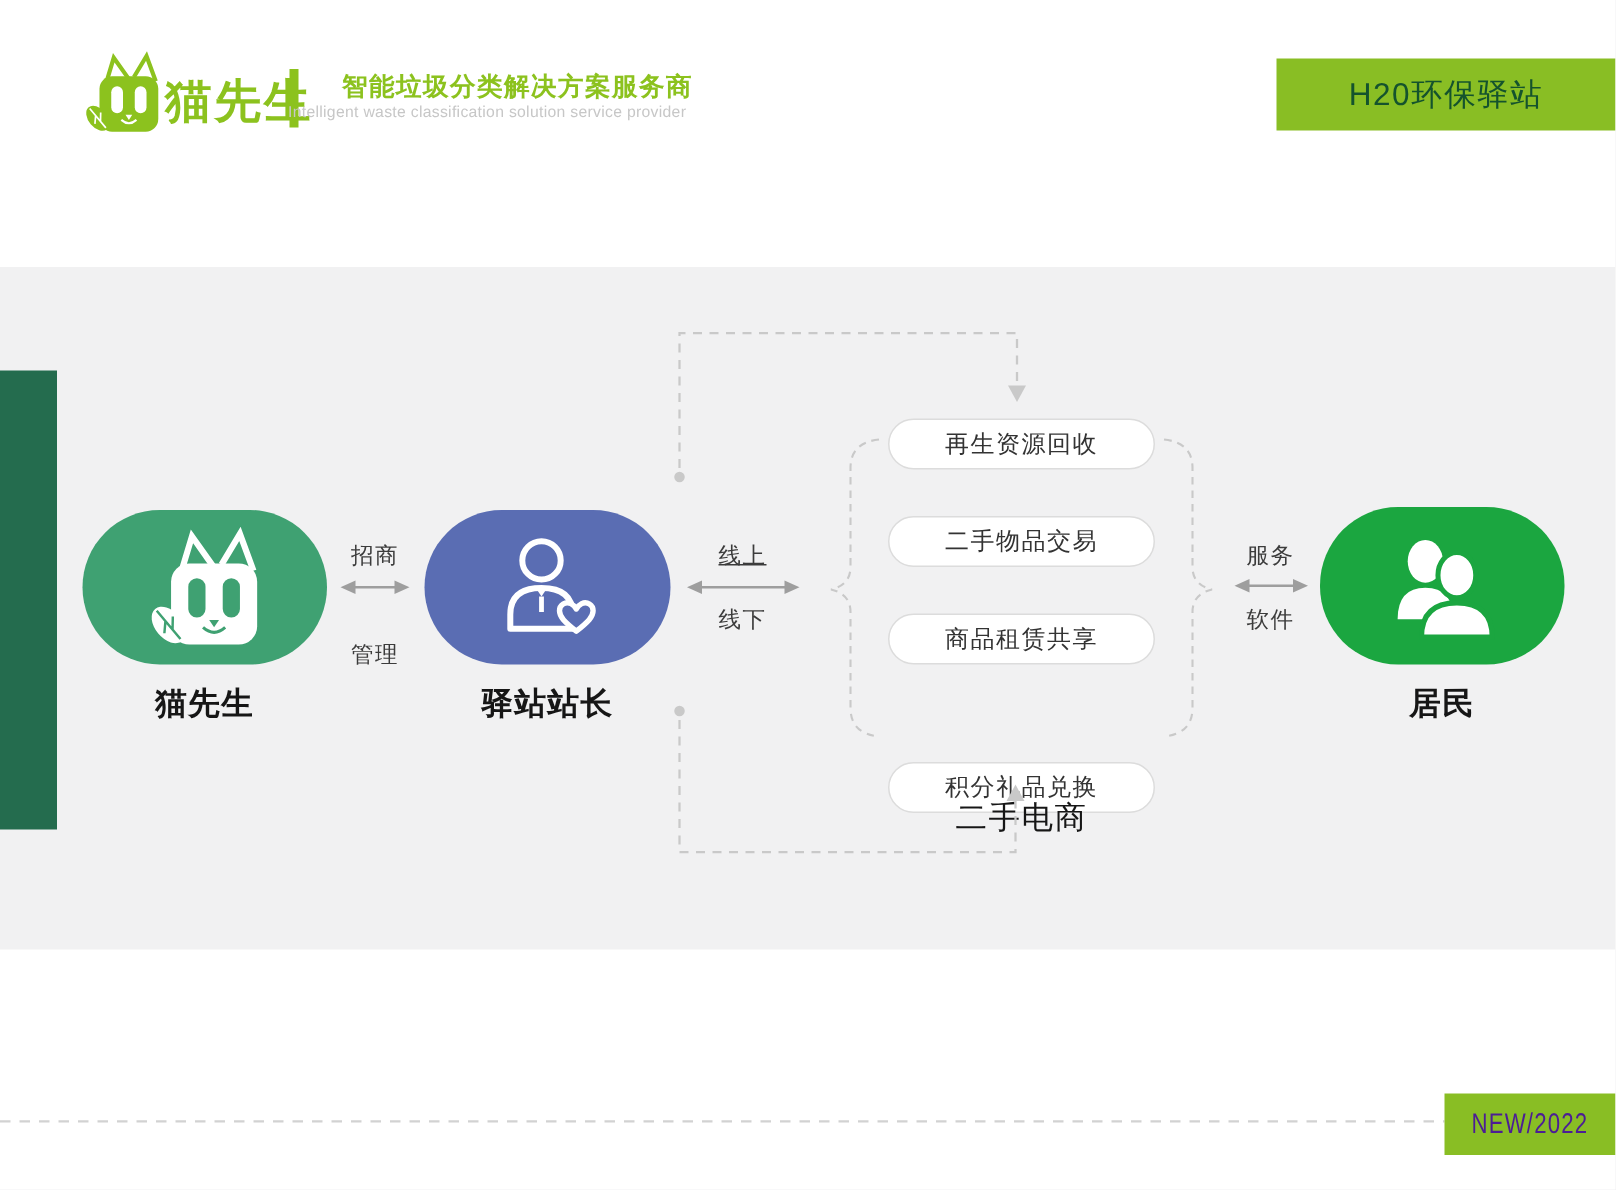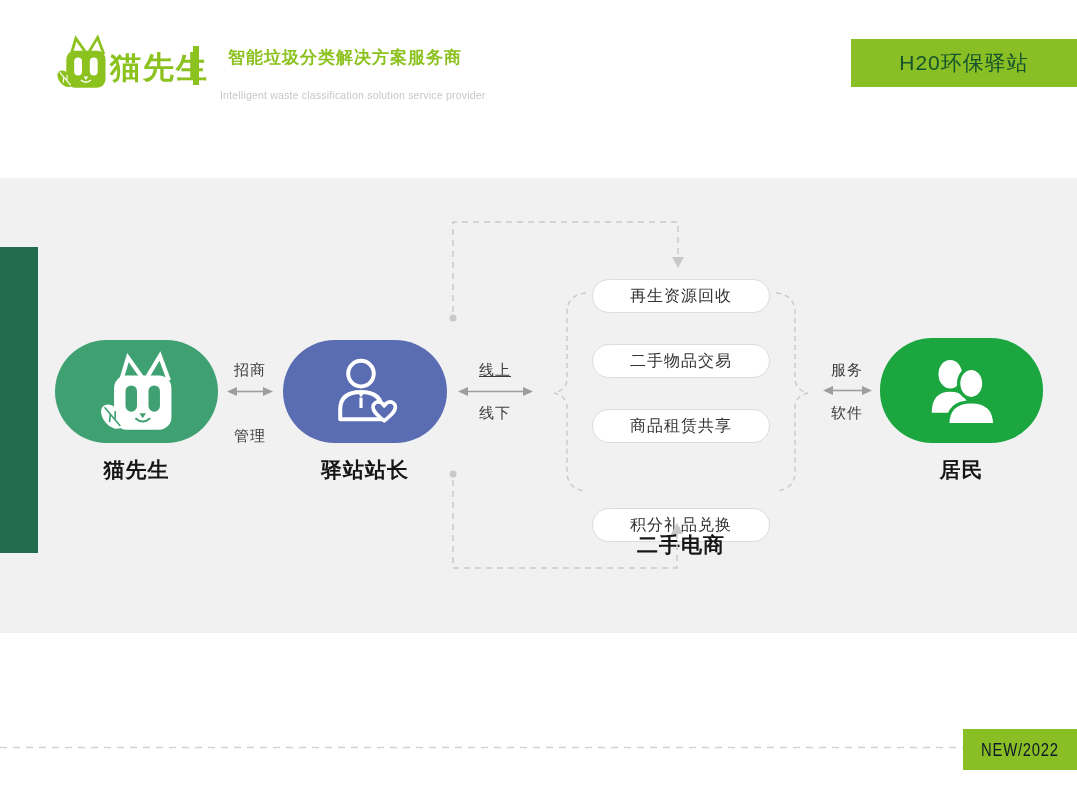--- a/index.html
+++ b/index.html
@@ -9,21 +9,21 @@
     font-family:"Liberation Sans","DejaVu Sans",sans-serif;
     -webkit-font-smoothing:antialiased;
   }
   .abs{position:absolute;}
 
   
   .logo-cat{left:54px;top:32px;width:56px;height:60px;}
   .logo-text{left:110px;top:47px;font-size:31px;font-weight:700;color:#8CC21E;letter-spacing:2px;}
   .logo-divider{left:193px;top:46px;width:6px;height:39px;background:#8CC21E;}
   .tagline-cn{left:208px;top:46px;font-size:17px;font-weight:600;color:#8CC21E;letter-spacing:1px;margin-left:20px;}
-  .tagline-en{left:220px;top:69px;font-size:10.5px;color:#c7c7c7;letter-spacing:.2px;margin-top:20px;}
+  .tagline-en{left:192px;top:69px;font-size:10.5px;color:#c7c7c7;letter-spacing:.2px;}
   .h20-badge{
     left:851px;top:39px;width:226px;height:48px;background:#89BE24;
     display:flex;align-items:center;justify-content:center;
     color:#14532d;font-size:21px;font-weight:500;letter-spacing:1px;
   }
 
   
   .stage{left:0;top:178px;width:1077px;height:455px;background:#F1F1F2;}
   .accent-bar{left:0;top:247px;width:38px;height:306px;background:#246C4E;}
 
@@ -48,27 +48,27 @@
   .service-box{
     left:592px;width:178px;height:34px;background:#ffffff;
     border:1px solid #dcdcdc;border-radius:22px;box-sizing:border-box;
     display:flex;align-items:center;justify-content:center;
     font-size:16px;color:#333333;letter-spacing:1px;
   }
   .sb0{top:279px;} .sb1{top:344px;} .sb2{top:409px;} .sb3{top:473px;margin-top:35px;}
 
   .services-label{
     left:581px;top:531px;width:200px;text-align:center;
-    font-size:21px;font-weight:700;color:#161616;letter-spacing:1px;
+    font-size:21px;font-weight:400;color:#161616;letter-spacing:1px;
   }
 
   
   .new-badge{
     left:963px;top:729px;width:114px;height:41px;background:#89BE24;
-    display:flex;align-items:center;justify-content:center;color:#0f172a;
+    display:flex;align-items:center;justify-content:center;color:#4c1d95;
   }
   .new-badge span{font-size:19px;letter-spacing:1px;transform:scaleX(.78);}
 
   .overlay{left:0;top:0;width:1077px;height:793px;pointer-events:none;}
 </style>
 </head>
 <body>
 
 <div class="abs logo-cat">
   <svg width="56" height="60" viewBox="0 0 100 104">

